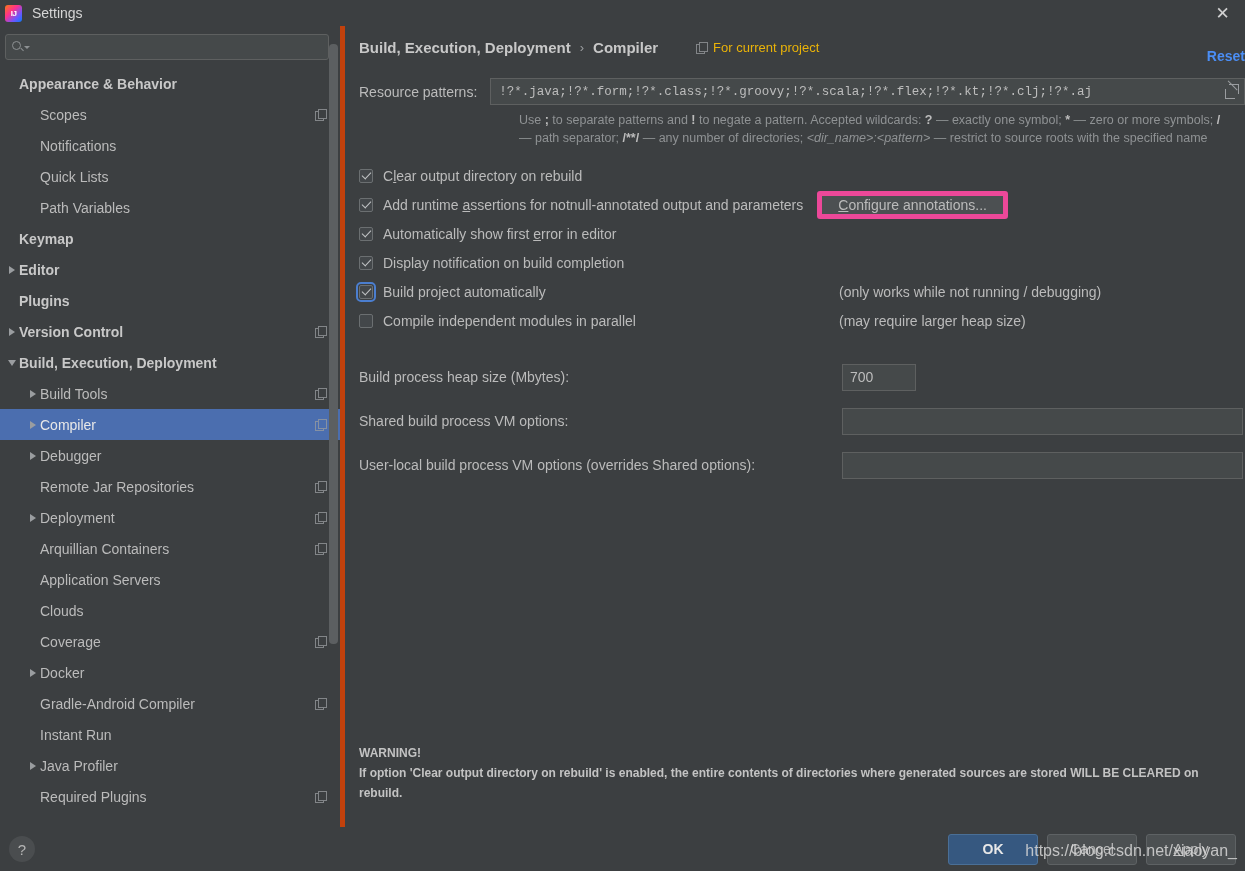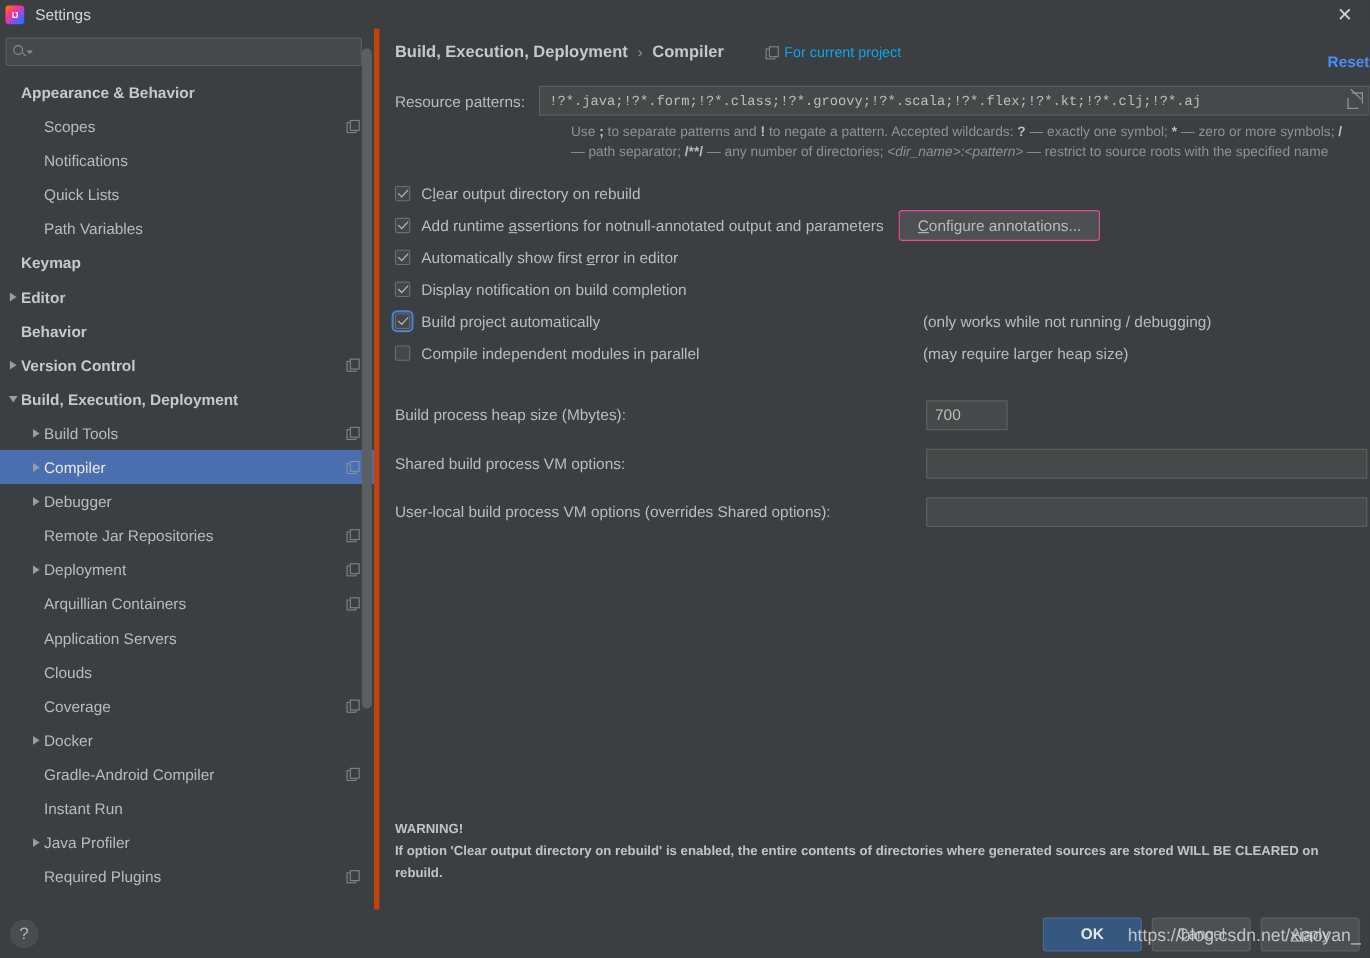--- a/index.html
+++ b/index.html
@@ -127,21 +127,21 @@
   .main {
     flex: 1; position: relative; padding: 0 0 0 14px; overflow: hidden;
   }
   .crumb-row {
     display: flex; align-items: center; height: 34px; margin-top: 4px;
   }
   .crumb { font-size: 15px; font-weight: bold; color: #c8c8c8; }
   .crumb-sep { margin: 0 9px; color: #9a9da0; font-size: 13px; }
   .scope-badge {
     margin-left: 38px; display: flex; align-items: center; gap: 6px;
-    font-size: 13px; color: #0ea5e9;
+    font-size: 13px; color: #eab308;
   }
   .reset-link {
     position: absolute; right: 0; top: 22px;
     color: #4b8ef5; font-size: 14px; font-weight: bold; cursor: pointer;
   }
 
   .field-row { display: flex; align-items: center; margin-top: 14px; }
   .field-label { font-size: 14px; color: #bbbbbb; }
   .patterns-wrap {
     flex: 1; margin-left: 13px; margin-right: 0;
@@ -196,21 +196,21 @@
   }
   .cb.focused { outline: 2px solid #4b7ecf; outline-offset: 1px; }
   .check-label { font-size: 14px; color: #bbbbbb; white-space: nowrap; }
   .check-label u { text-decoration: underline; }
   .aside-note {
     position: absolute; left: 480px; font-size: 14px; color: #bbbbbb;
     white-space: nowrap;
   }
   .btn-inline {
     margin-left: 14px; height: 28px; padding: 0 16px;
-    background: #4c5052; border: 1px solid #ec4899; border-radius: 3px;
+    background: #4c5052; border: 5px solid #ec4899; border-radius: 3px;
     color: #bbbbbb; font-size: 14px; font-family: "Liberation Sans", sans-serif;
     cursor: pointer;
   }
   .btn-inline u { text-decoration: underline; }
 
   
   .form-rows { margin-top: 20px; }
   .form-row { display: flex; align-items: center; height: 44px; }
   .form-row .lbl { font-size: 14px; color: #bbbbbb; white-space: nowrap; }
   .txt {
@@ -309,21 +309,21 @@
         </div>
         <div class="tree-row bold">
           <span class="arrow" style="margin-left: 4px;">
             <i></i>
           </span>
           <span class="label">Editor</span>
           <span class="spacer"></span>
         </div>
         <div class="tree-row bold">
           <span class="arrow" style="margin-left: 4px;"></span>
-          <span class="label">Behavior</span>
+          <span class="label">Plugins</span>
           <span class="spacer"></span>
         </div>
         <div class="tree-row bold">
           <span class="arrow" style="margin-left: 4px;">
             <i></i>
           </span>
           <span class="label">Version Control</span>
           <span class="spacer"></span>
           <span class="copy-badge"></span>
         </div>

